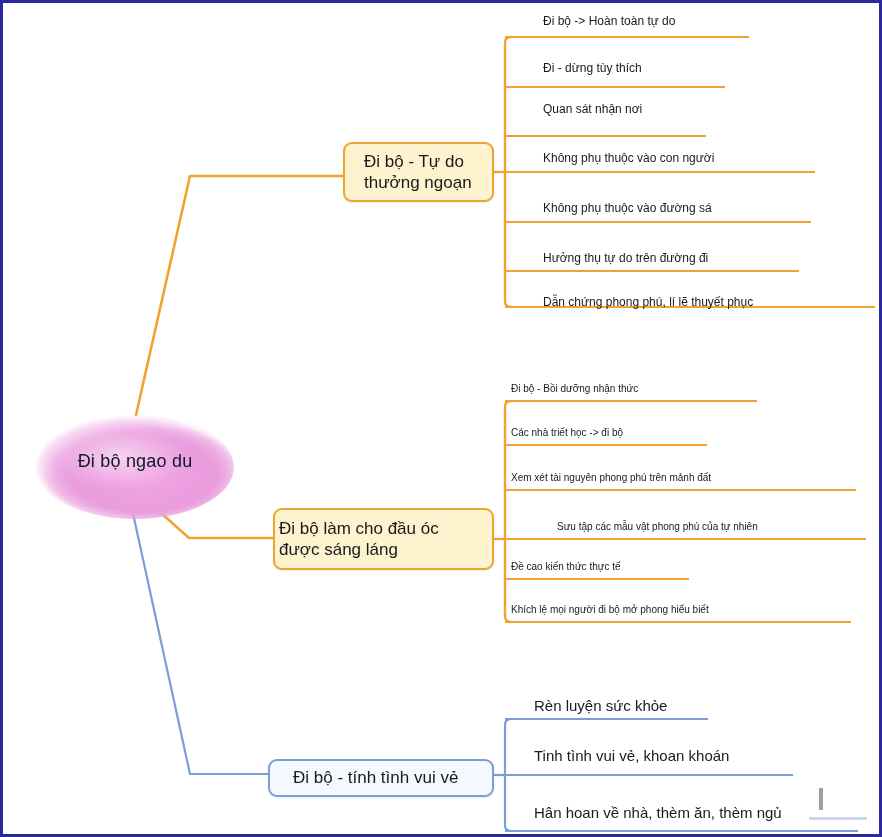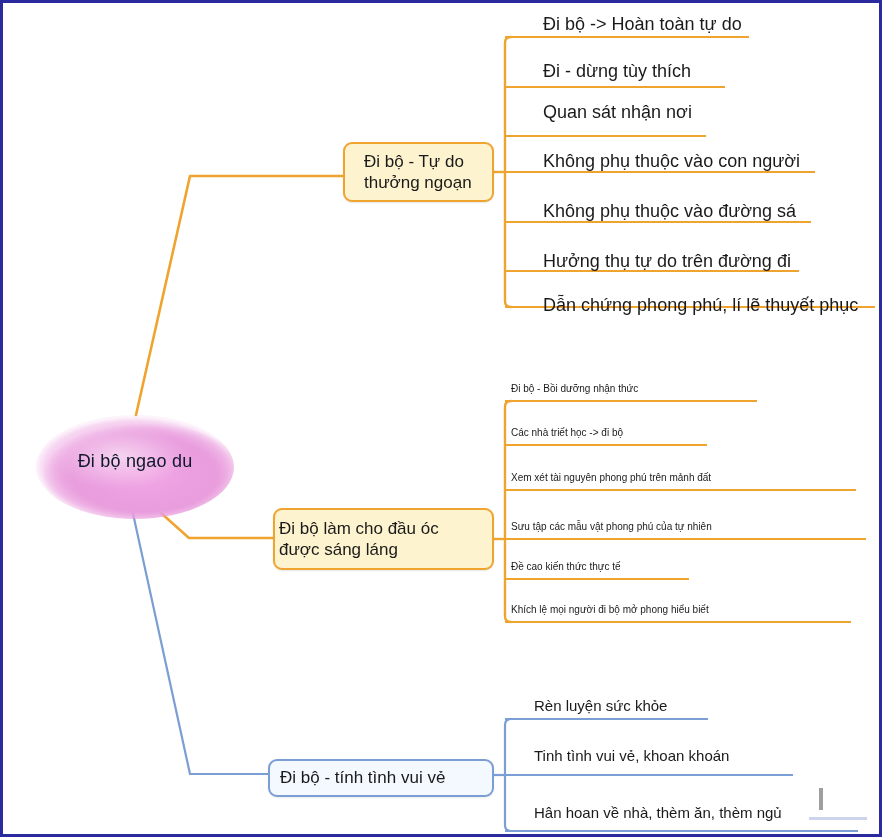--- a/index.html
+++ b/index.html
@@ -87,32 +87,32 @@
   #branch-box-1 .branch-text { font-size: 17px; }
 
   #branch-box-2 {
     left: 270px; top: 505px; width: 221px; height: 62px;
     padding: 0 4px;
   }
   #branch-box-2 .branch-text { font-size: 17px; }
 
   #branch-box-3 {
     left: 265px; top: 756px; width: 226px; height: 38px;
-    padding: 0 10px;
+    padding: 0 23px;
   }
   #branch-box-3 .branch-text { font-size: 17px; white-space: nowrap; }
 
   
   .leaf {
     position: absolute;
     color: #1a1a1a;
     white-space: nowrap;
     z-index: 2;
   }
-  .leaf-g1 { font-size: 18px; left: 540px; }
+  .leaf-g1 { font-size: 12px; left: 540px; }
   .leaf-g2 { font-size: 10px; left: 508px; }
   .leaf-g3 { font-size: 15px; left: 531px; }
 
   
   .scroll-nub {
     position: absolute;
     right: 12px;
     bottom: 14px;
     width: 58px;
     height: 3px;
@@ -178,21 +178,21 @@
   <div class="branch-box branch-orange" id="branch-box-2">
     <div class="branch-text">
       <span>Đi bộ làm cho đầu óc</span><br>
       <span>được sáng láng</span>
     </div>
   </div>
 
   <div class="leaf leaf-g2" style="top:380px;">Đi bộ - Bồi dưỡng nhận thức</div>
   <div class="leaf leaf-g2" style="top:424px;">Các nhà triết học -&gt; đi bộ</div>
   <div class="leaf leaf-g2" style="top:469px;">Xem xét tài nguyên phong phú trên mảnh đất</div>
-  <div class="leaf leaf-g2" style="top:518px;">Sưu tập các mẫu vật phong phú của tự nhiên</div>
+  <div class="leaf leaf-g2" style="top:518px;margin-left:46px;">Sưu tập các mẫu vật phong phú của tự nhiên</div>
   <div class="leaf leaf-g2" style="top:558px;">Đề cao kiến thức thực tế</div>
   <div class="leaf leaf-g2" style="top:601px;">Khích lệ mọi người đi bộ mở phong hiểu biết</div>
 
   <div class="branch-box branch-blue" id="branch-box-3">
     <div class="branch-text">Đi bộ - tính tình vui vẻ</div>
   </div>
 
   <div class="leaf leaf-g3" style="top:694px;">Rèn luyện sức khỏe</div>
   <div class="leaf leaf-g3" style="top:744px;">Tinh tình vui vẻ, khoan khoán</div>
   <div class="leaf leaf-g3" style="top:801px;">Hân hoan về nhà, thèm ăn, thèm ngủ</div>

